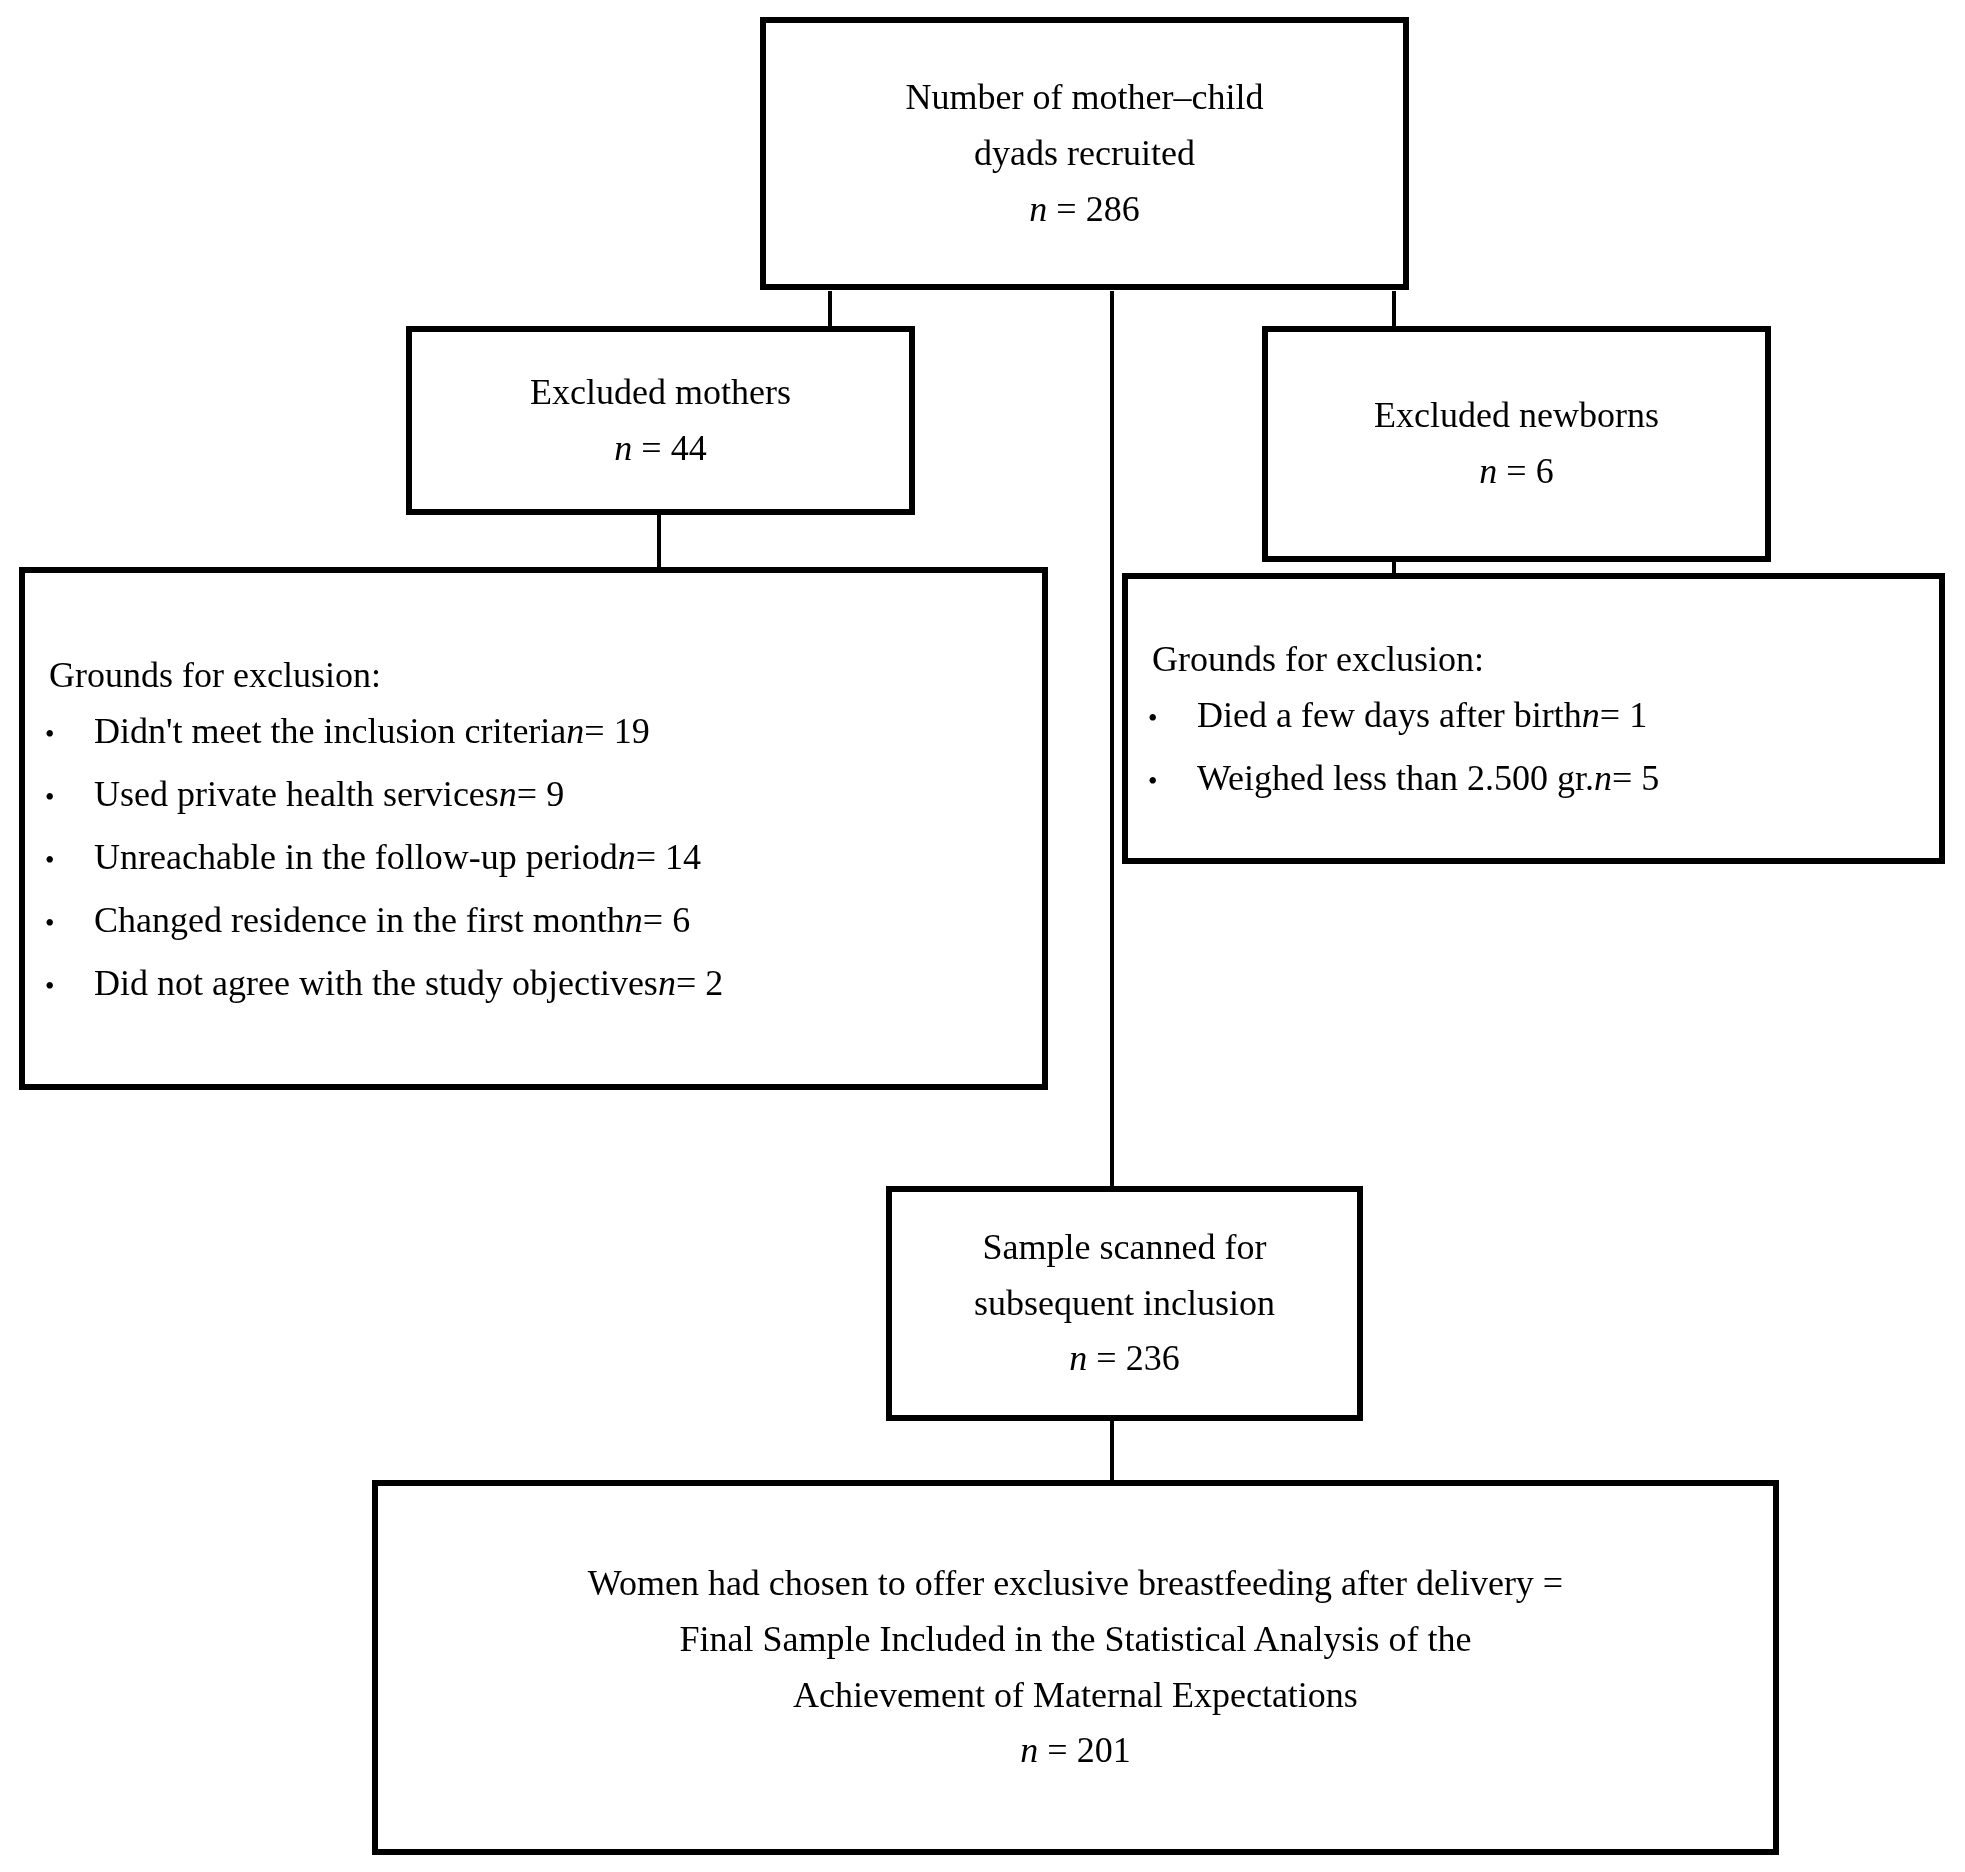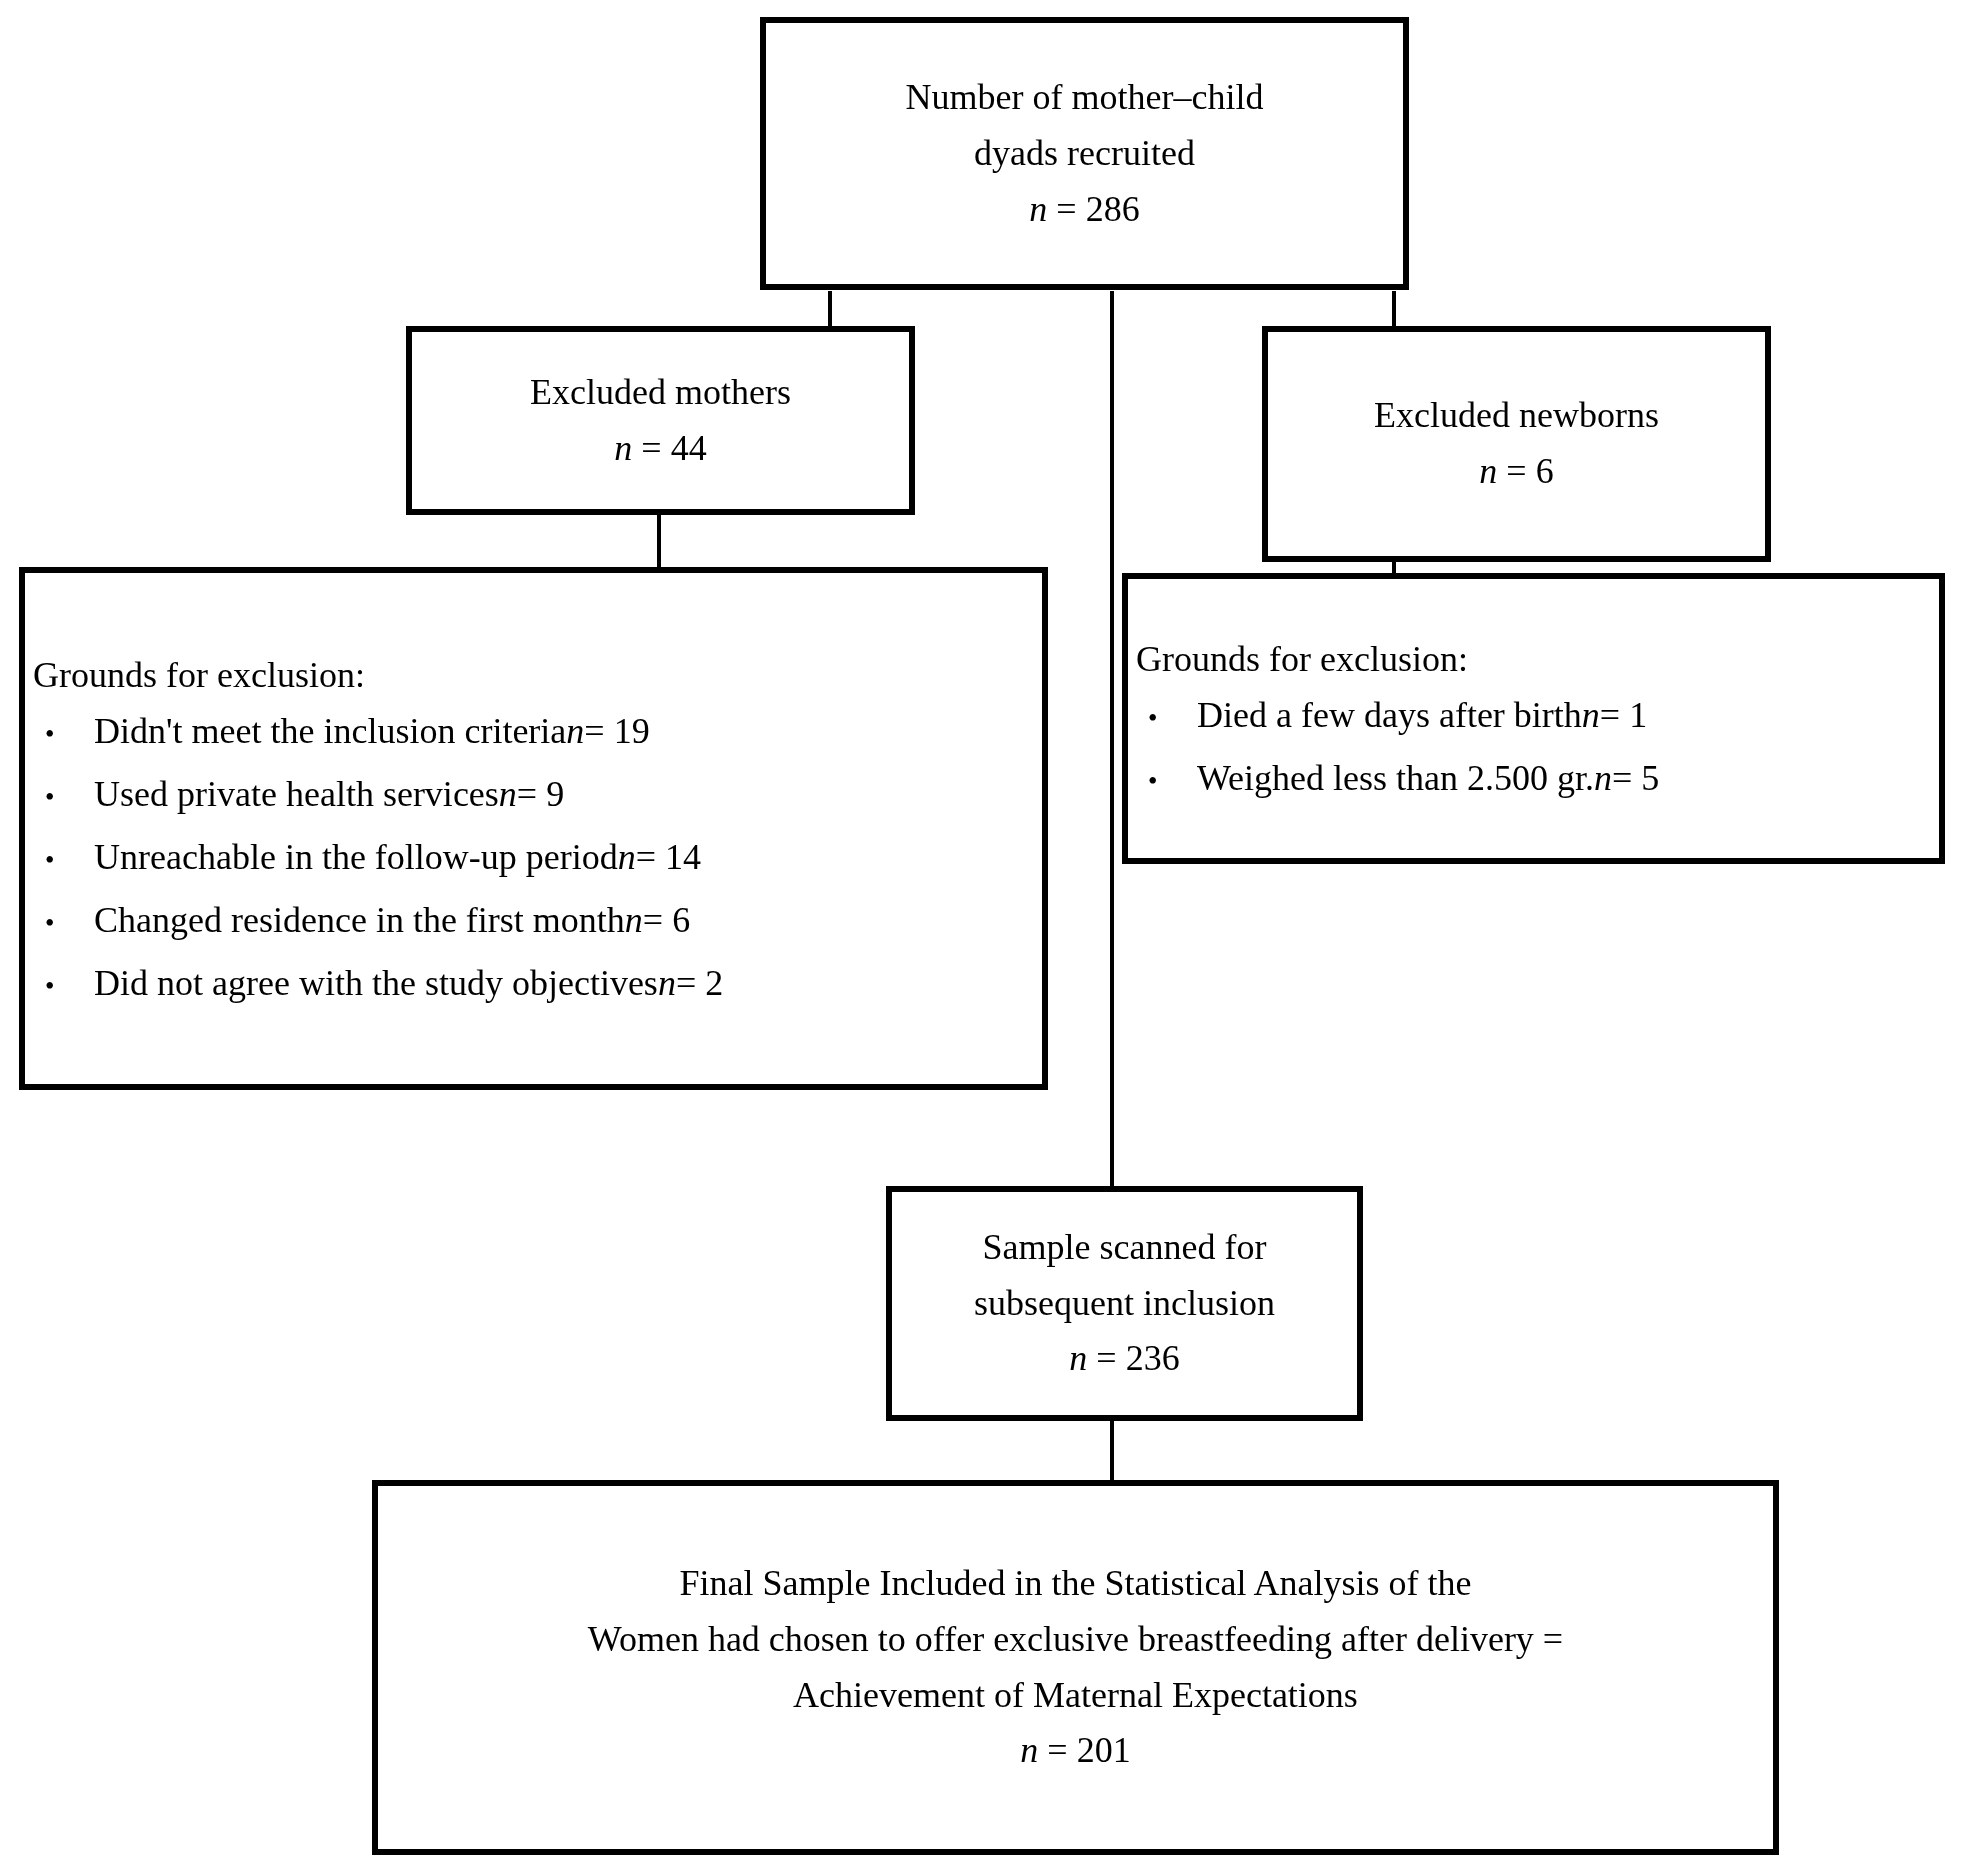--- a/index.html
+++ b/index.html
@@ -31,21 +31,21 @@
   .tline {
     font-size: 36px;
     line-height: 1.55;
     white-space: nowrap;
   }
   .n-italic { font-style: italic; }
 
   .hdr {
     font-size: 36px;
     line-height: 1.0;
-    margin: 0 0 20px 8px;
+    margin: 0 0 20px 24px;
     white-space: nowrap;
   }
   .bullets {
     list-style: none;
     margin: 0;
     padding: 0 0 0 20px;
     width: 100%;
   }
   .bullets li {
     display: flex;
@@ -153,20 +153,20 @@
     </ul>
   </div>
 
   <div class="node center-node" style="left:886px; top:1186px; width:477px; height:235px;">
     <div class="tline">Sample scanned for</div>
     <div class="tline">subsequent inclusion</div>
     <div class="tline"><span class="n-italic">n</span><span> = 236</span></div>
   </div>
 
   <div class="node center-node" style="left:372px; top:1480px; width:1407px; height:375px;">
+    <div class="tline">Women had chosen to offer exclusive breastfeeding after delivery =</div>
     <div class="tline">Final Sample Included in the Statistical Analysis of the</div>
-    <div class="tline">Women had chosen to offer exclusive breastfeeding after delivery =</div>
     <div class="tline">Achievement of Maternal Expectations</div>
     <div class="tline"><span class="n-italic">n</span><span> = 201</span></div>
   </div>
 
 </div>
 
 
 </body></html>

